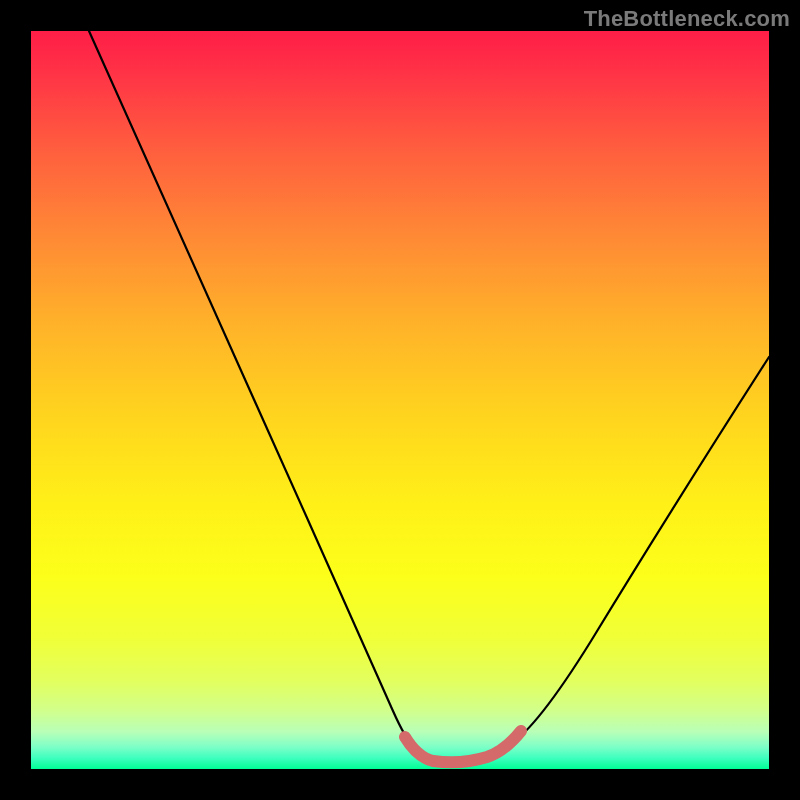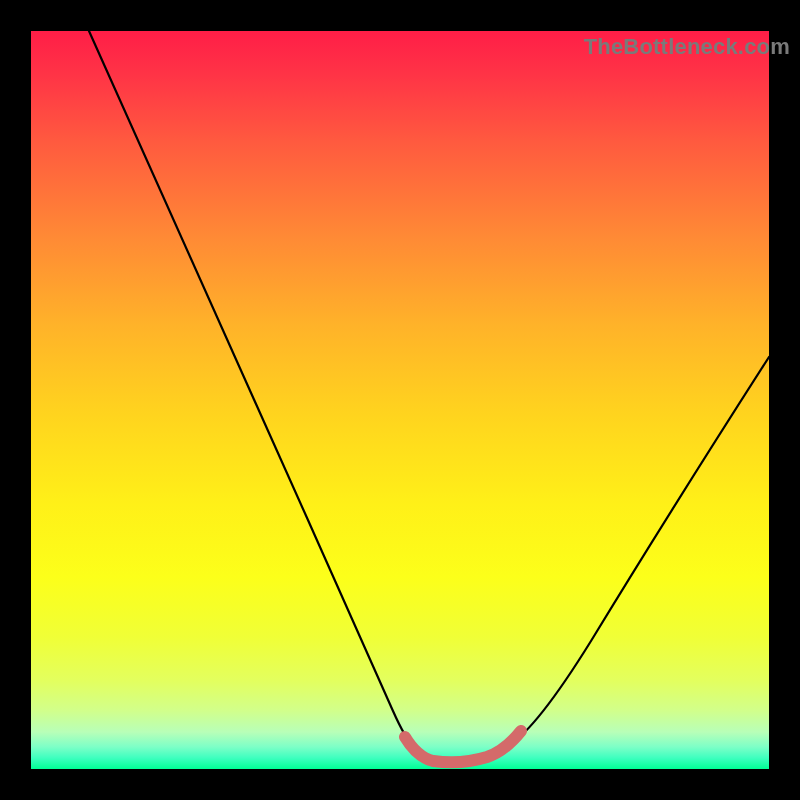--- a/index.html
+++ b/index.html
@@ -31,21 +31,20 @@
   .watermark {
     position: absolute;
     top: 6px;
     right: 10px;
     font-family: Arial, Helvetica, sans-serif;
     font-size: 22px;
     font-weight: 600;
     color: #7a7a7a;
     letter-spacing: 0.2px;
     user-select: none;
-    margin-top: 28px;
   }
   svg.curve {
     position: absolute;
     left: 31px;
     top: 31px;
     width: 738px;
     height: 738px;
     pointer-events: none;
   }
 </style>

